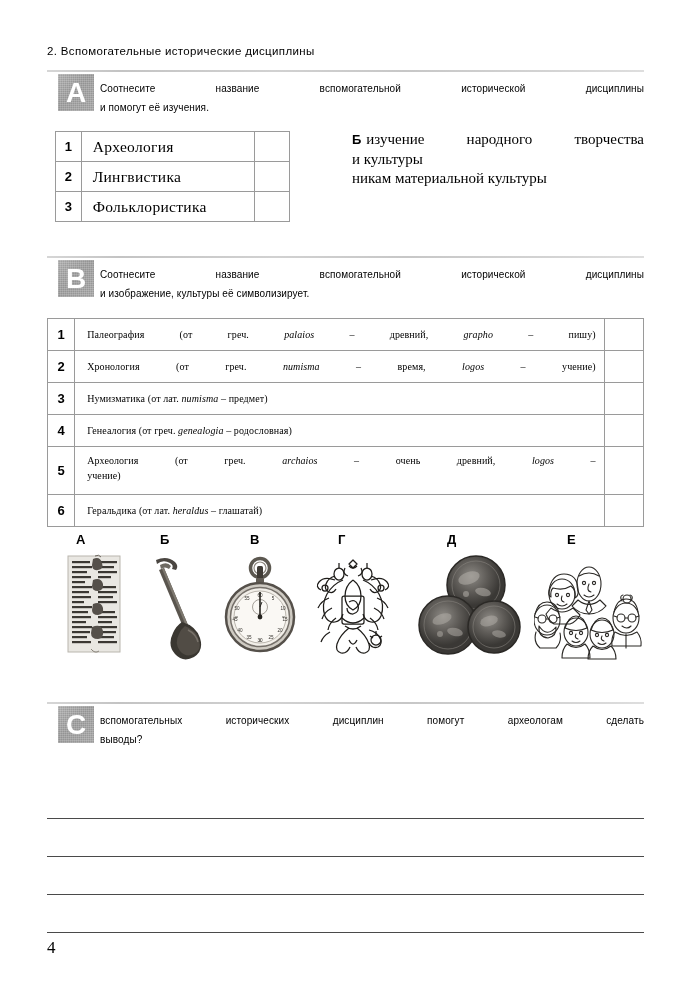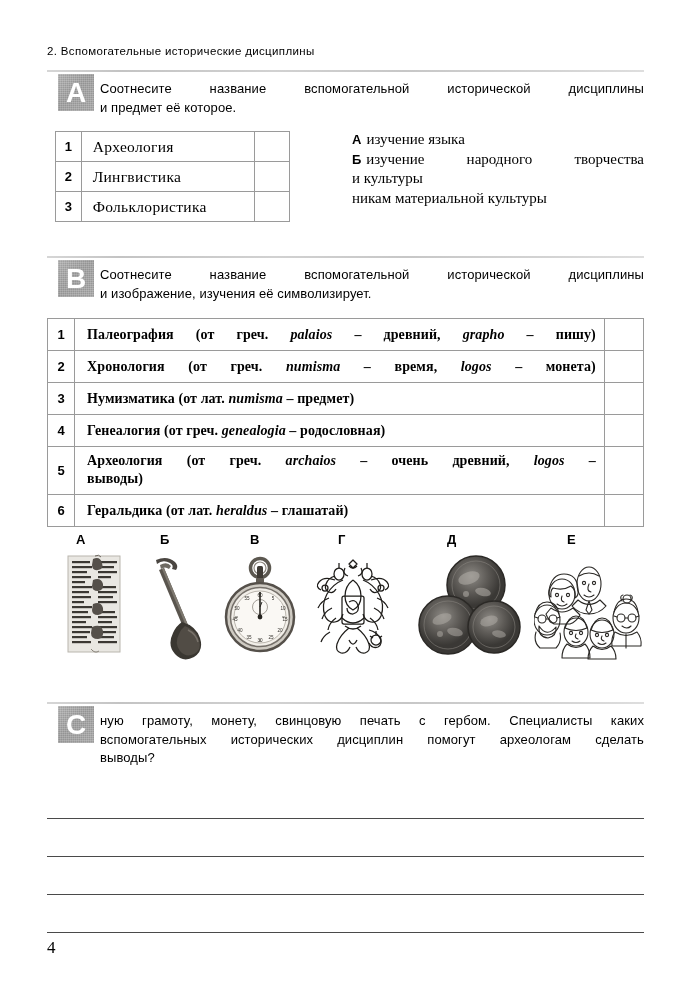--- a/index.html
+++ b/index.html
@@ -60,21 +60,21 @@
     font-size: 28px;
     font-weight: bold;
     line-height: 37px;
     text-align: center;
     font-family: "Liberation Sans", sans-serif;
   }
 
   
   .prompt {
     position: absolute;
-    font-size: 13px;
+    font-size: 10px;
     line-height: 18.5px;
     text-align: justify;
     text-justify: inter-word;
     letter-spacing: .1px;
   }
   .prompt > span { display: block; }
   .prompt .j {
     text-align: justify;
     text-align-last: justify;
   }
@@ -130,25 +130,24 @@
     display: block;
     text-align: justify;
     text-align-last: justify;
   }
 
   
   #tableB { left: 47px; top: 318px; width: 597px; }
   #tableB td { height: 31px; }
   #tableB .disc {
     width: 528px;
-    font-size: 14px;
+    font-size: 10px;
     padding-left: 12px;
     padding-right: 8px;
     letter-spacing: .1px;
-    font-weight: bold;
   }
   #tableB .ansbox { width: 40px; }
   #tableB tr.tall td { height: 47px; }
   #tableB .disc .two {
     display: block;
     text-align: justify;
     text-align-last: left;
     line-height: 20px;
   }
   #tableB .disc .jrow {
@@ -200,21 +199,21 @@
 
 <div class="page">
 
   <div class="hdr-sub">2. Вспомогательные исторические дисциплины</div>
 
   <div class="rule" style="top:70px;"></div>
   <div class="marker" style="left:58px; top:74px;">A</div>
 
   <div class="prompt" style="left:100px; top:80px; width:544px;">
     <span class="j">Соотнесите название вспомогательной исторической дисциплины</span>
-    <span>и предмет её которое.</span>
+    <span>и помогут её изучения.</span>
   </div>
 
   <table class="grid" id="tableA">
     <tbody>
         <tr>
       <td class="num">1</td>
       <td class="disc">Археология</td>
       <td class="ansbox"></td>
     </tr>
     <tr>
@@ -224,64 +223,63 @@
     </tr>
     <tr>
       <td class="num">3</td>
       <td class="disc">Фольклористика</td>
       <td class="ansbox"></td>
     </tr>
   </tbody>
     </table>
 
   <div class="optlist">
-    <span class="opt"><span class="lbl">А</span><span>изучение языка</span></span>
     <span class="opt"><span class="jline"><span class="lbl">Б</span><span>изучение народного творчества</span></span><span>и культуры</span></span>
     <span class="opt"><span>никам материальной культуры</span></span>
   </div>
 
   <div class="rule" style="top:256px;"></div>
   <div class="marker" style="left:58px; top:260px;">B</div>
 
   <div class="prompt" style="left:100px; top:266px; width:544px;">
     <span class="j">Соотнесите название вспомогательной исторической дисциплины</span>
-    <span>и изображение, изучения её символизирует.</span>
+    <span>и изображение, культуры её символизирует.</span>
   </div>
 
   <table class="grid" id="tableB">
     <tbody>
         <tr>
       <td class="num">1</td>
       <td class="disc">
             <span class="jrow"><span>Палеография</span>&nbsp;<span>(от греч. </span><i>palaios</i><span> – древний, </span><i>grapho</i><span> – пишу)</span></span>
           </td>
       <td class="ansbox"></td>
     </tr>
     <tr>
       <td class="num">2</td>
       <td class="disc">
-            <span class="jrow"><span>Хронология</span>&nbsp;<span>(от греч. </span><i>numisma</i><span> – время, </span><i>logos</i><span> – монета)</span></span>
+            <span class="jrow"><span>Хронология</span>&nbsp;<span>(от греч. </span><i>numisma</i><span> – время, </span><i>logos</i><span> – учение)</span></span>
           </td>
       <td class="ansbox"></td>
     </tr>
     <tr>
       <td class="num">3</td>
       <td class="disc"><span>Нумизматика</span>&nbsp;<span>(от лат. </span><i>numisma</i><span> – предмет)</span></td>
       <td class="ansbox"></td>
     </tr>
     <tr>
       <td class="num">4</td>
       <td class="disc"><span>Генеалогия</span>&nbsp;<span>(от греч. </span><i>genealogia</i><span> – родословная)</span></td>
       <td class="ansbox"></td>
     </tr>
     <tr class="tall">
       <td class="num">5</td>
       <td class="disc">
         <span class="jrow"><span>Археология</span>&nbsp;<span>(от греч. </span><i>archaios</i><span> – очень древний, </span><i>logos</i><span> –</span></span>
-        <span class="two">выводы)</span>
+        <span class="two">учение)</span>
       </td>
       <td class="ansbox"></td>
     </tr>
     <tr>
       <td class="num">6</td>
       <td class="disc"><span>Геральдика</span>&nbsp;<span>(от лат. </span><i>heraldus</i><span> – глашатай)</span></td>
       <td class="ansbox"></td>
     </tr>
   </tbody>
     </table>
@@ -513,21 +511,20 @@
           <path d="M59 92 q9 7 18 0 q5 5 5 13 l-28 0 q0 -8 5 -13"></path>
         </g>
       </svg>
     </div>
   </div>
 
   <div class="rule" style="top:702px;"></div>
   <div class="marker" style="left:58px; top:706px;">C</div>
 
   <div class="prompt" style="left:100px; top:712px; width:544px;">
-    <span class="j">ную грамоту, монету, свинцовую печать с гербом. Специалисты каких</span>
     <span class="j">вспомогательных исторических дисциплин помогут археологам сделать</span>
     <span>выводы?</span>
   </div>
 
   <div class="ansline" style="top:818px;"></div>
   <div class="ansline" style="top:856px;"></div>
   <div class="ansline" style="top:894px;"></div>
   <div class="ansline" style="top:932px;"></div>
 
   <div class="pageno">4</div>

